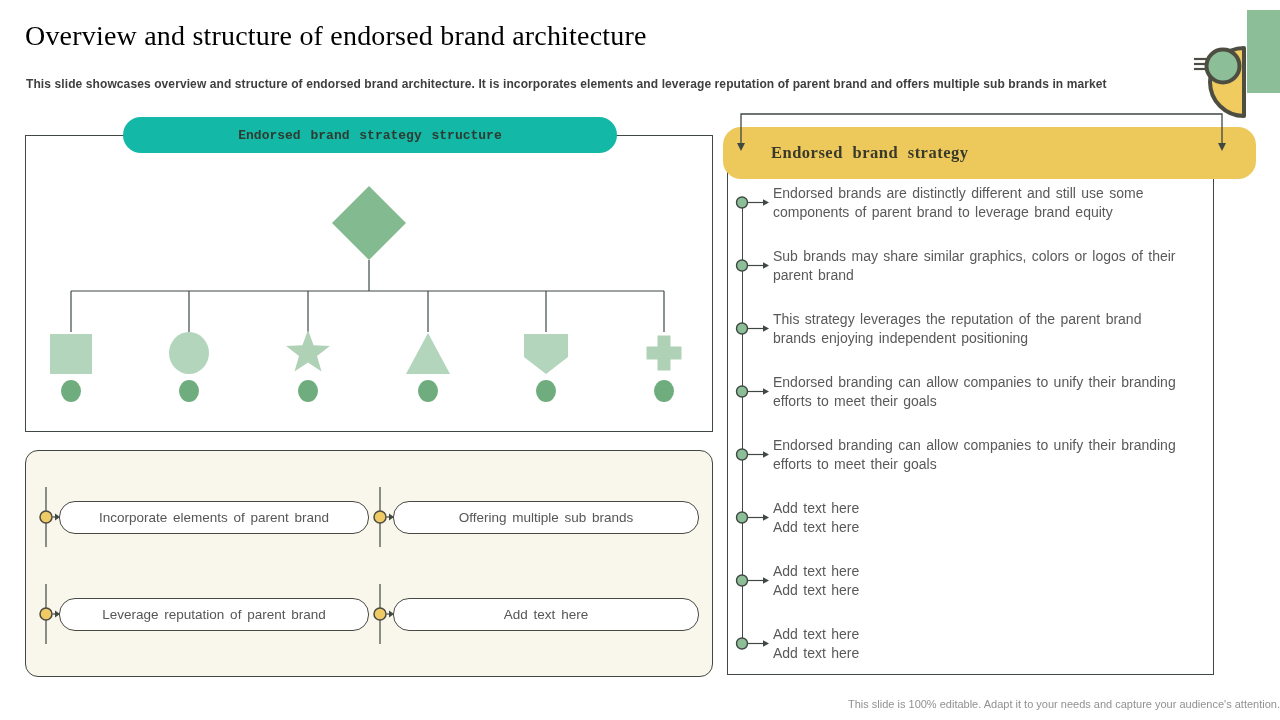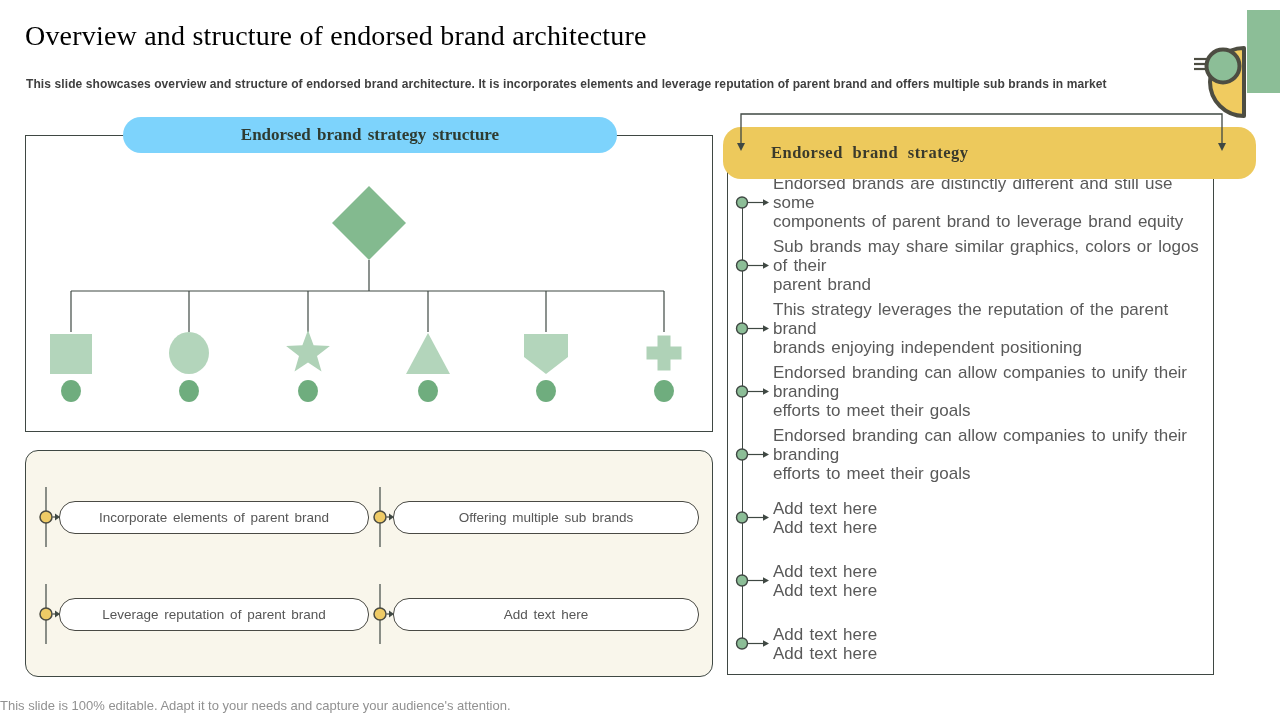--- a/index.html
+++ b/index.html
@@ -47,26 +47,26 @@
     position: absolute;
     left: 25px; top: 135px;
     width: 688px; height: 297px;
     border: 1px solid #3f4843;
     background: #ffffff;
   }
   .green-pill {
     position: absolute;
     left: 97px; top: -19px;
     width: 494px; height: 36px;
-    background: #7dd3fc;
+    background: #14b8a6;
     border-radius: 18px;
     display: flex; align-items: center; justify-content: center;
-    font-family: Liberation Serif, serif;
+    font-family: Liberation Mono, monospace;
     font-weight: 700;
-    font-size: 17px;
+    font-size: 13px;
     color: #2e3b31;
     word-spacing: 2px;
     z-index: 2;
   }
   .diagram-svg { position: absolute; left: 0; top: 0; }
 
   
   .cream-panel {
     position: absolute;
     left: 25px; top: 450px;
@@ -131,34 +131,34 @@
   }
   .bullet-item {
     position: relative;
     height: 63px;
     display: flex;
     align-items: center;
   }
   .bullet-marker { flex: 0 0 42px; }
   .bullet-text {
     flex: 1;
-    font-size: 17px;
+    font-size: 14px;
     line-height: 19px;
     color: #595959;
     white-space: pre-line;
     word-spacing: 1.5px;
     padding-left: 3px;
   }
 
   
   .footer {
     position: absolute;
     left: 0; right: 0; top: 698px;
-    text-align: left;
-    font-size: 13px;
+    text-align: right;
+    font-size: 11px;
     color: #919191;
   }
 </style>
 </head>
 <body>
 
 <div class="slide">
 
   <h1 class="title">Overview and structure of endorsed brand architecture</h1>
   <p class="subtitle">This slide showcases overview and structure of endorsed brand architecture. It is incorporates elements and leverage reputation of parent brand and offers multiple sub brands in market</p>

